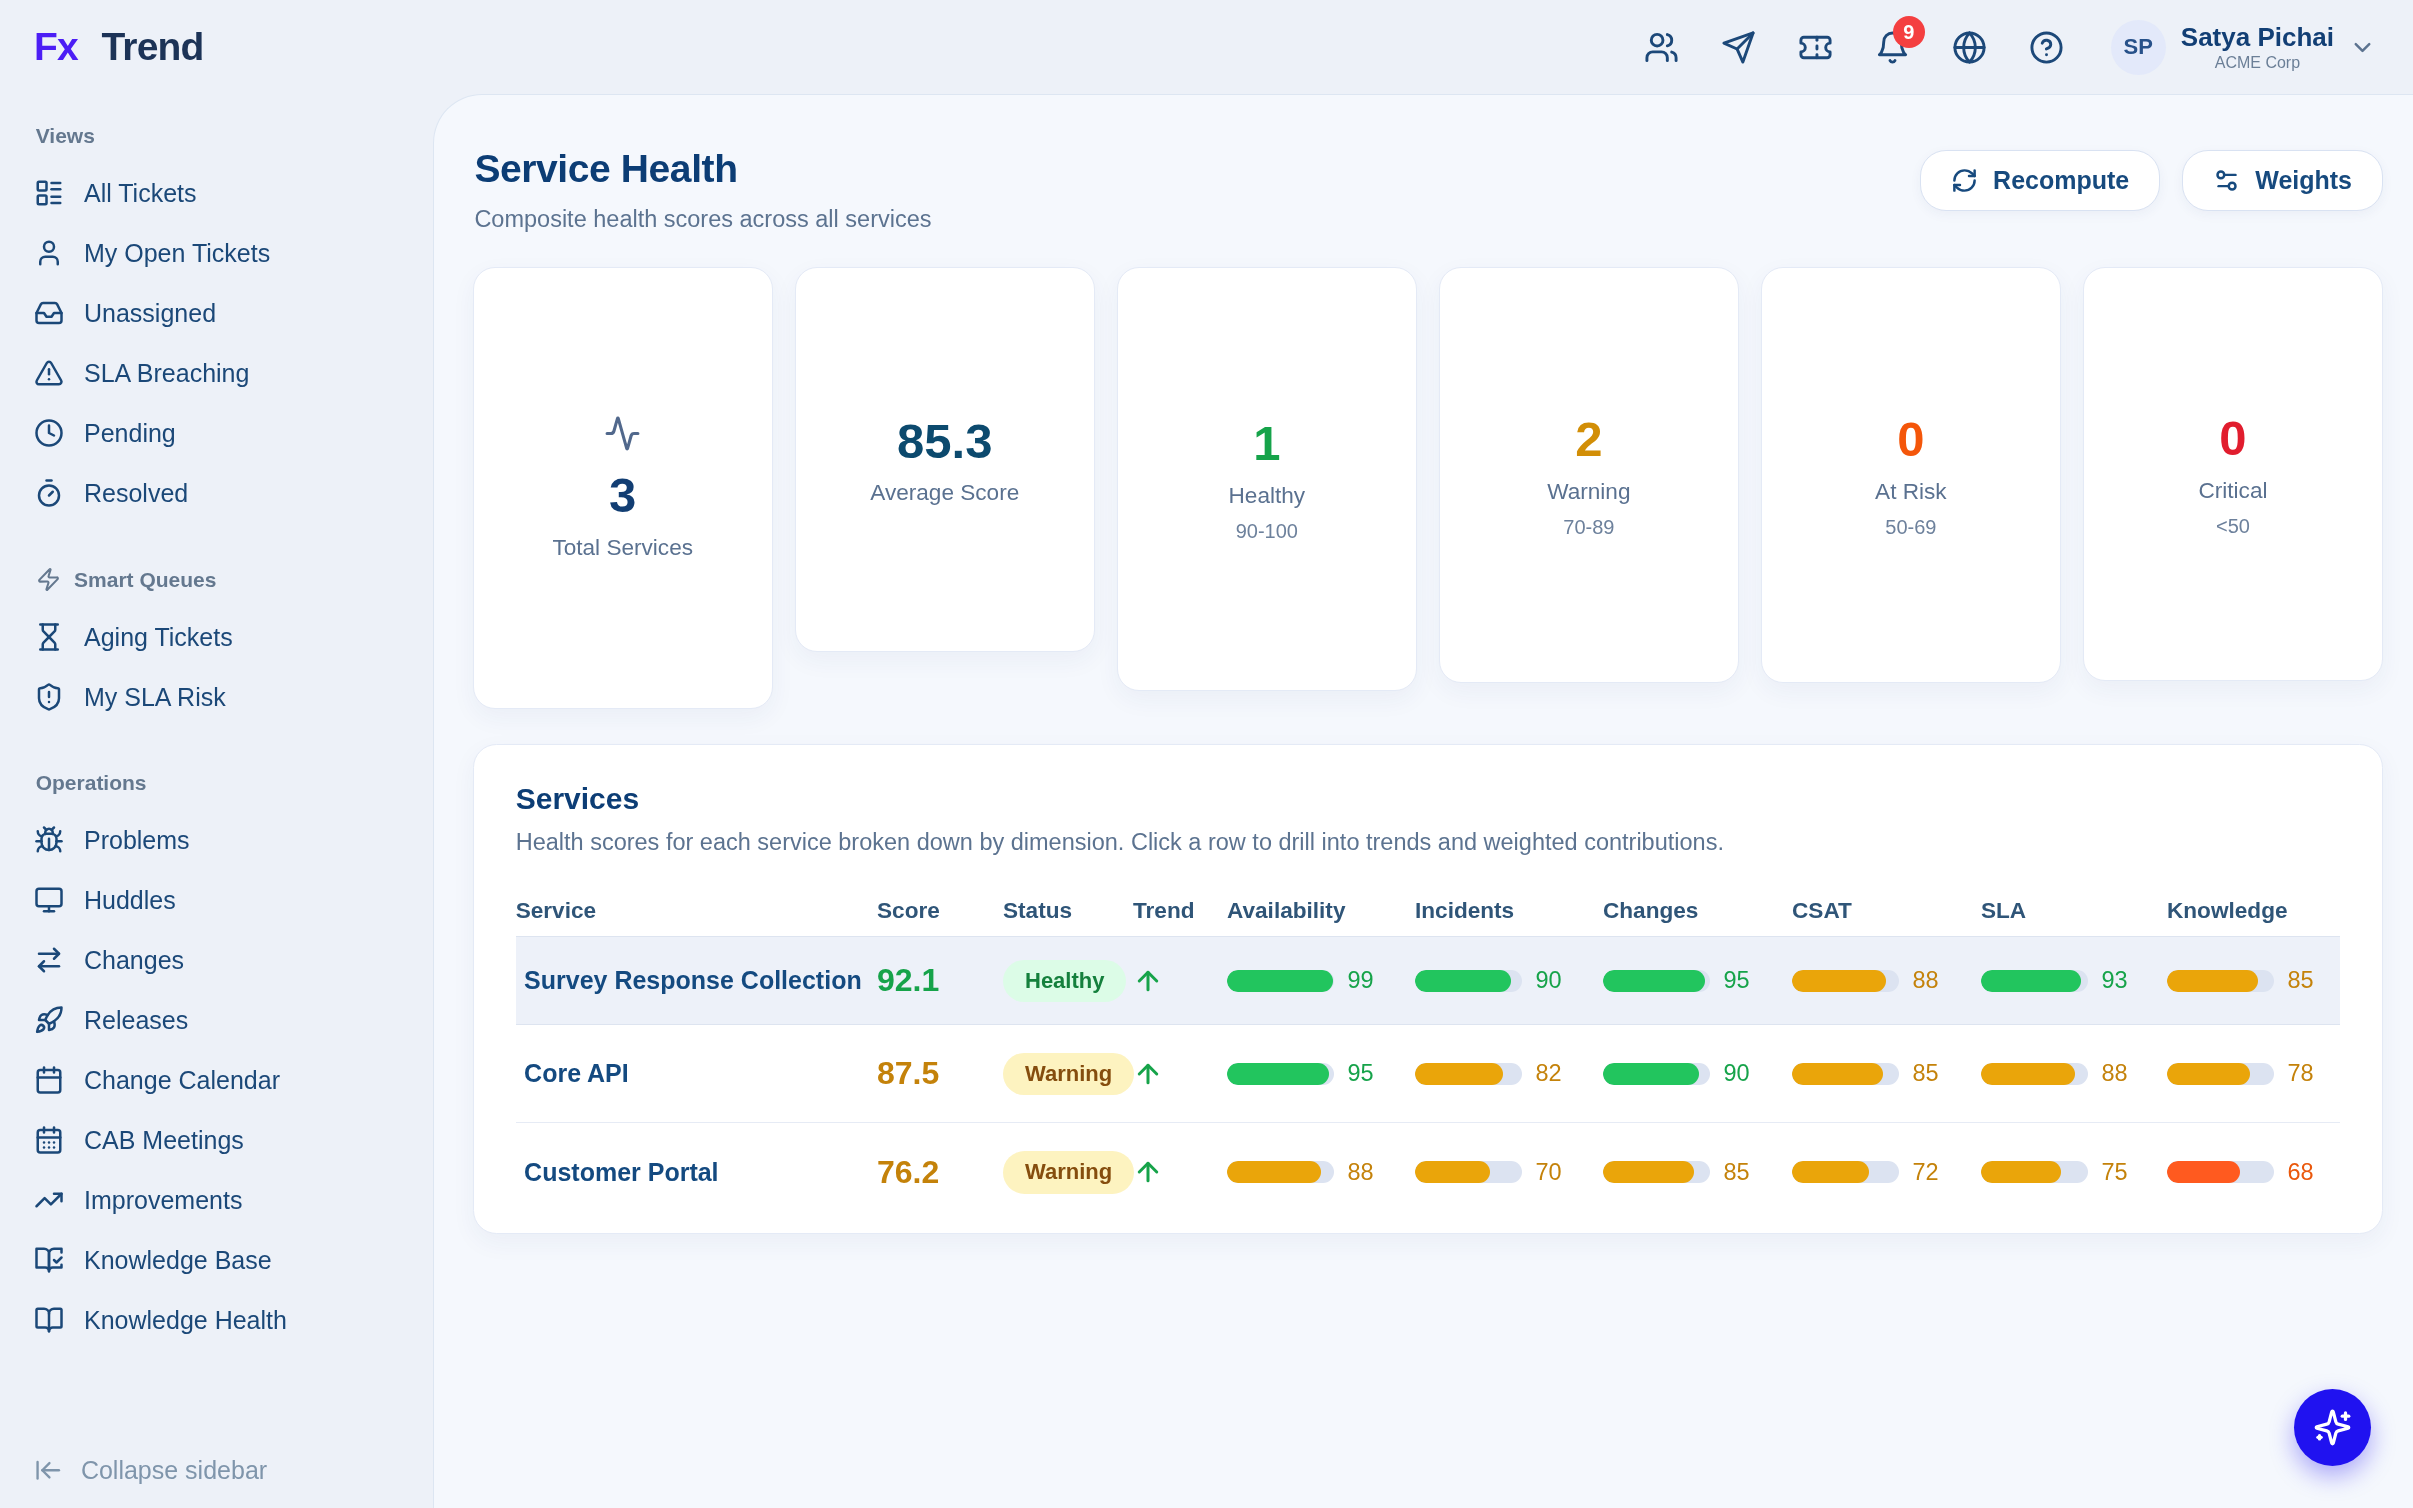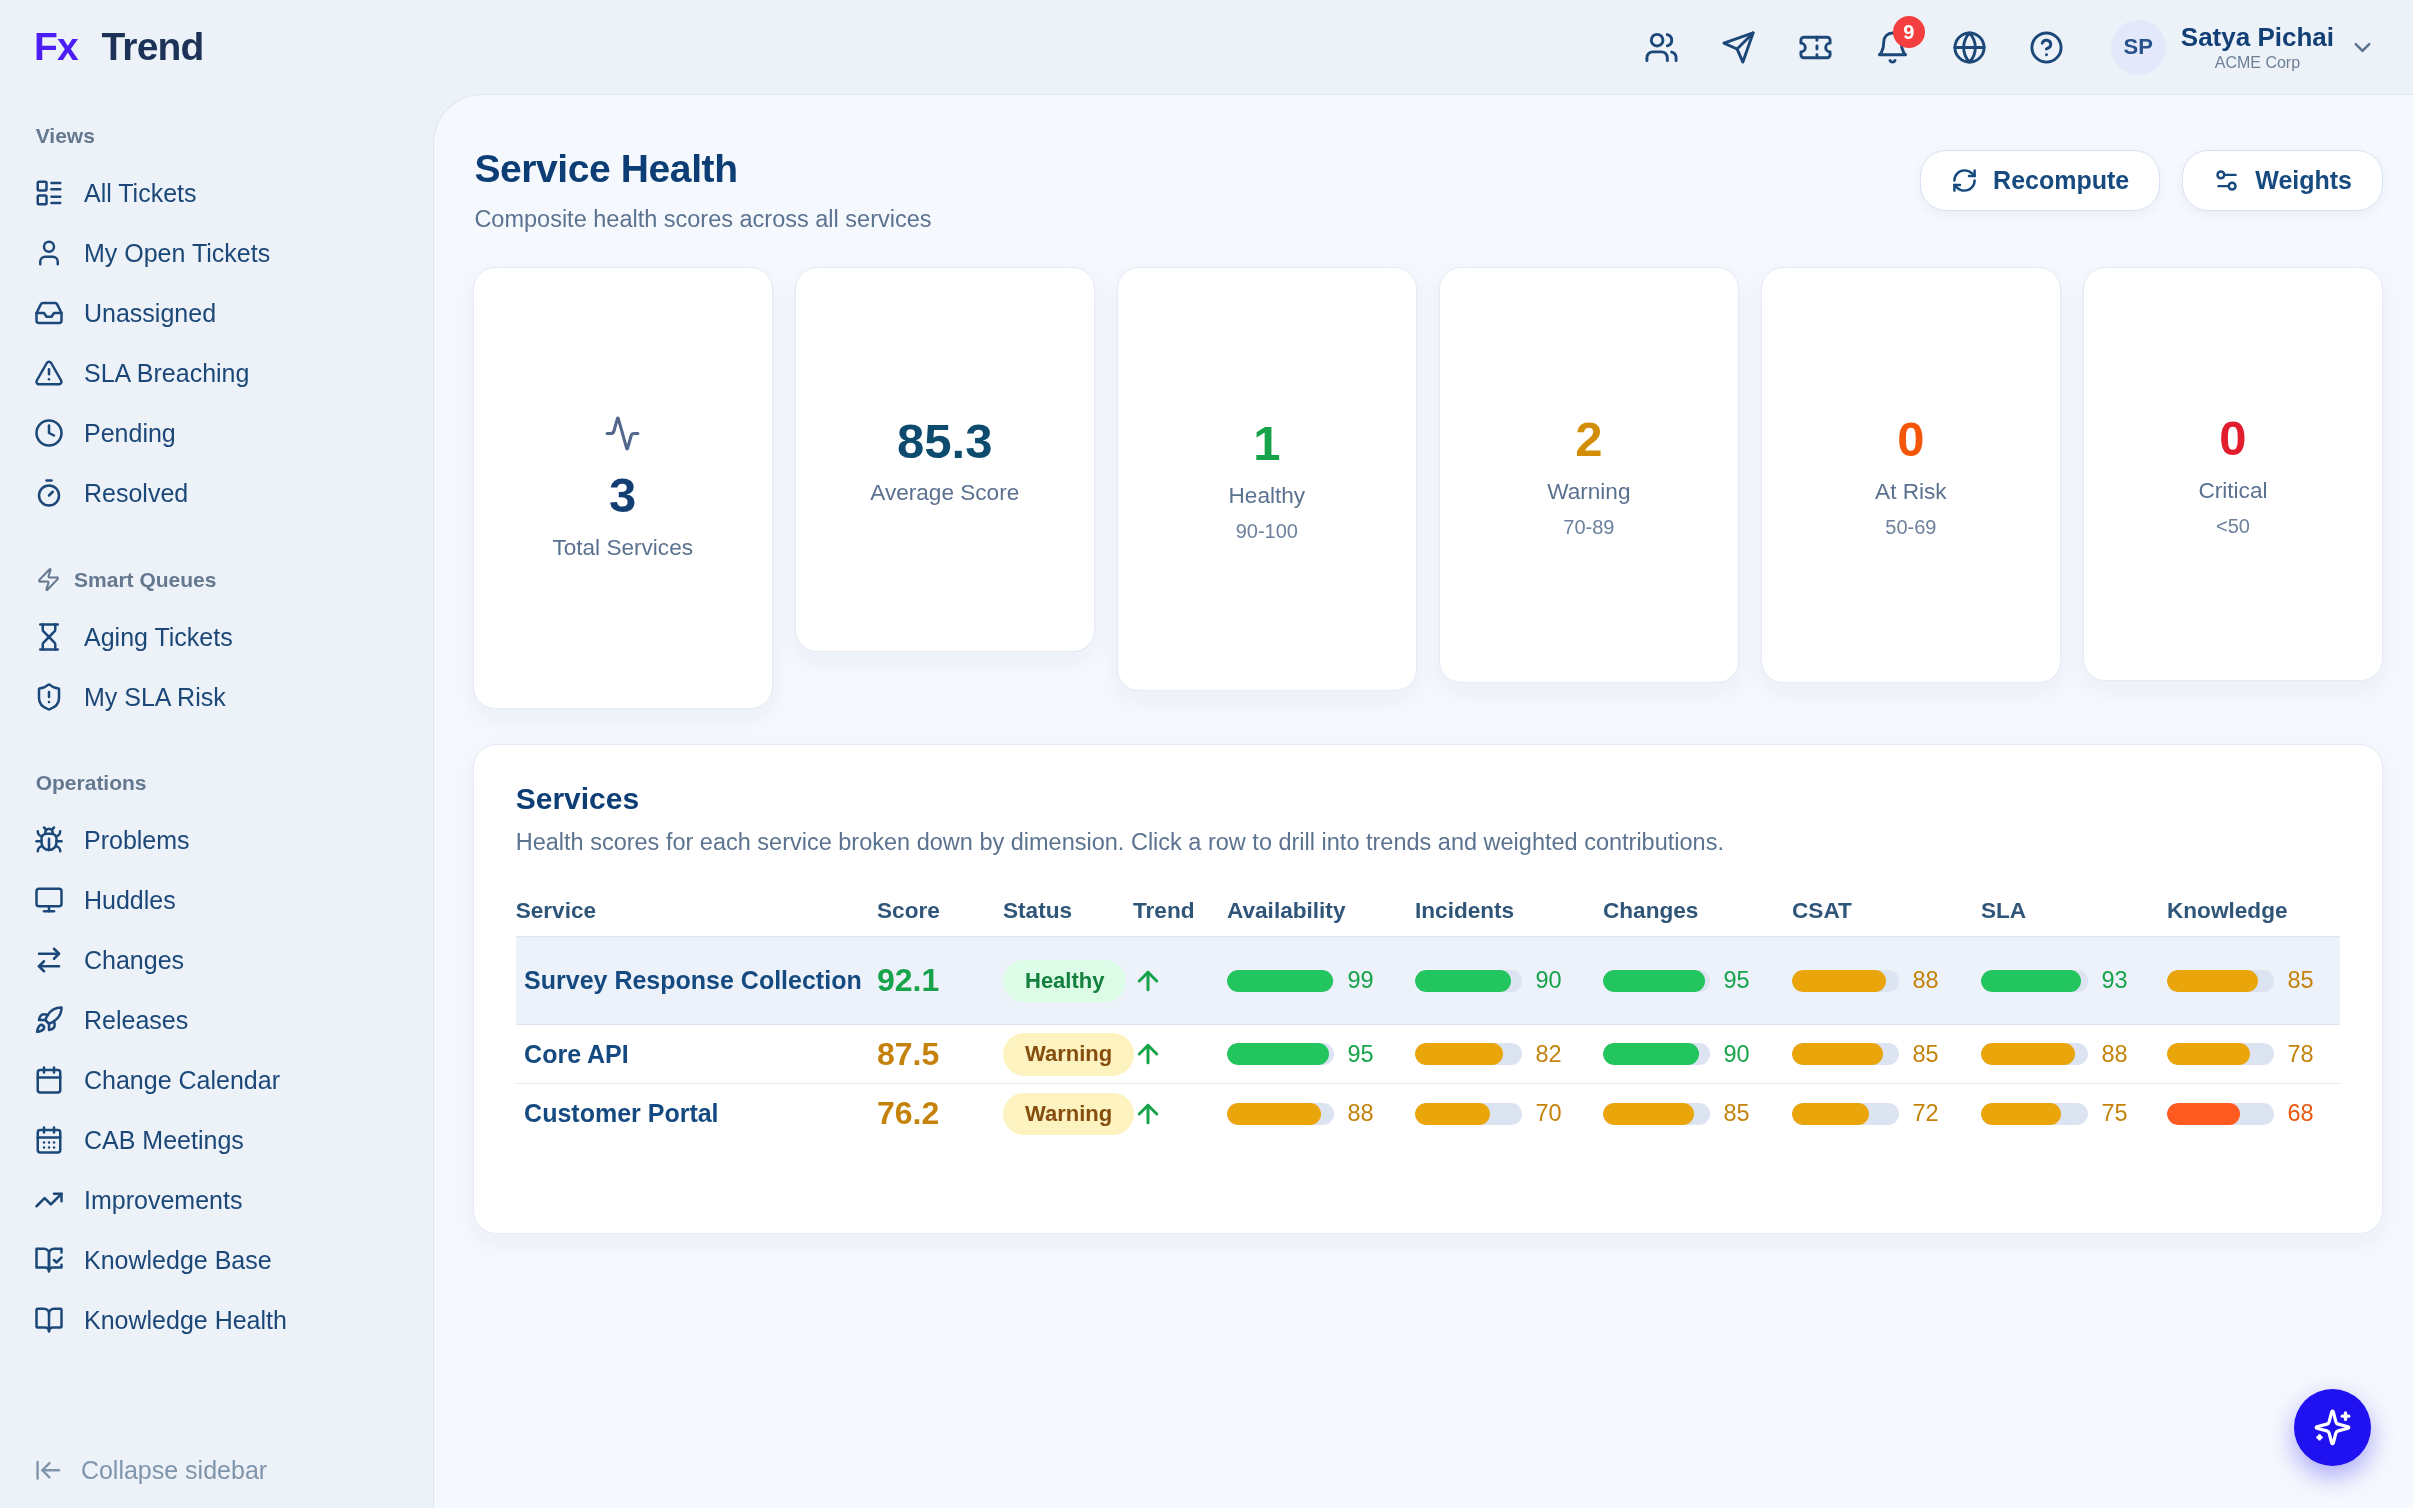--- a/index.html
+++ b/index.html
@@ -50,21 +50,21 @@
   .card-sub { font-size:20px; color:#6d819c; }
 
   
   .panel { margin:35px 0 0 11.7px; background:#fff; border:0.8px solid #e4eaf6; border-radius:23.5px; height:490px; padding-top:37px; box-shadow:0 8.4px 25px rgba(30,64,120,.05); overflow:hidden; }
   .panel-title { font-size:30px; font-weight:700; color:#0c3d75; margin:0 42px; }
   .panel-sub { font-size:23.5px; color:#5c7390; margin:13.4px 42px 0; }
   .table { margin:30px 42px 0; }
   .t-grid { display:grid; grid-template-columns:1fr 126px 130px 94px 188px 188px 189px 189px 186px 173px; align-items:center; }
   .t-head { height:50px; }
   .t-head .th { font-size:22.6px; font-weight:700; color:#2f5578; }
-  .t-row { height:59px; cursor:pointer; }
+  .t-row { height:98px; cursor:pointer; }
   .t-row.selected { background:#edf1f9; border-top:1.7px solid #dde4f0; border-bottom:1.7px solid #dde4f0; height:89px; }
   .t-row.divider { border-bottom:1.7px solid #e6ebf5; }
   .svc-name { font-size:25px; font-weight:600; color:#144a80; padding-left:8.4px; }
   .score { font-size:32px; font-weight:700; }
   .pill { display:inline-block; padding:8.4px 22px; border-radius:837px; font-size:22px; font-weight:600; }
   .pill.healthy { background:#dcfce7; color:#15803d; }
   .pill.warning { background:#fdf3c0; color:#854d0e; }
   .trend svg { width:30px; height:30px; color:#16a34a; }
   .metric { display:flex; align-items:center; gap:13.4px; }
   .bar { width:107px; height:22px; border-radius:11px; background:#dce3f1; overflow:hidden; flex:0 0 auto; }

